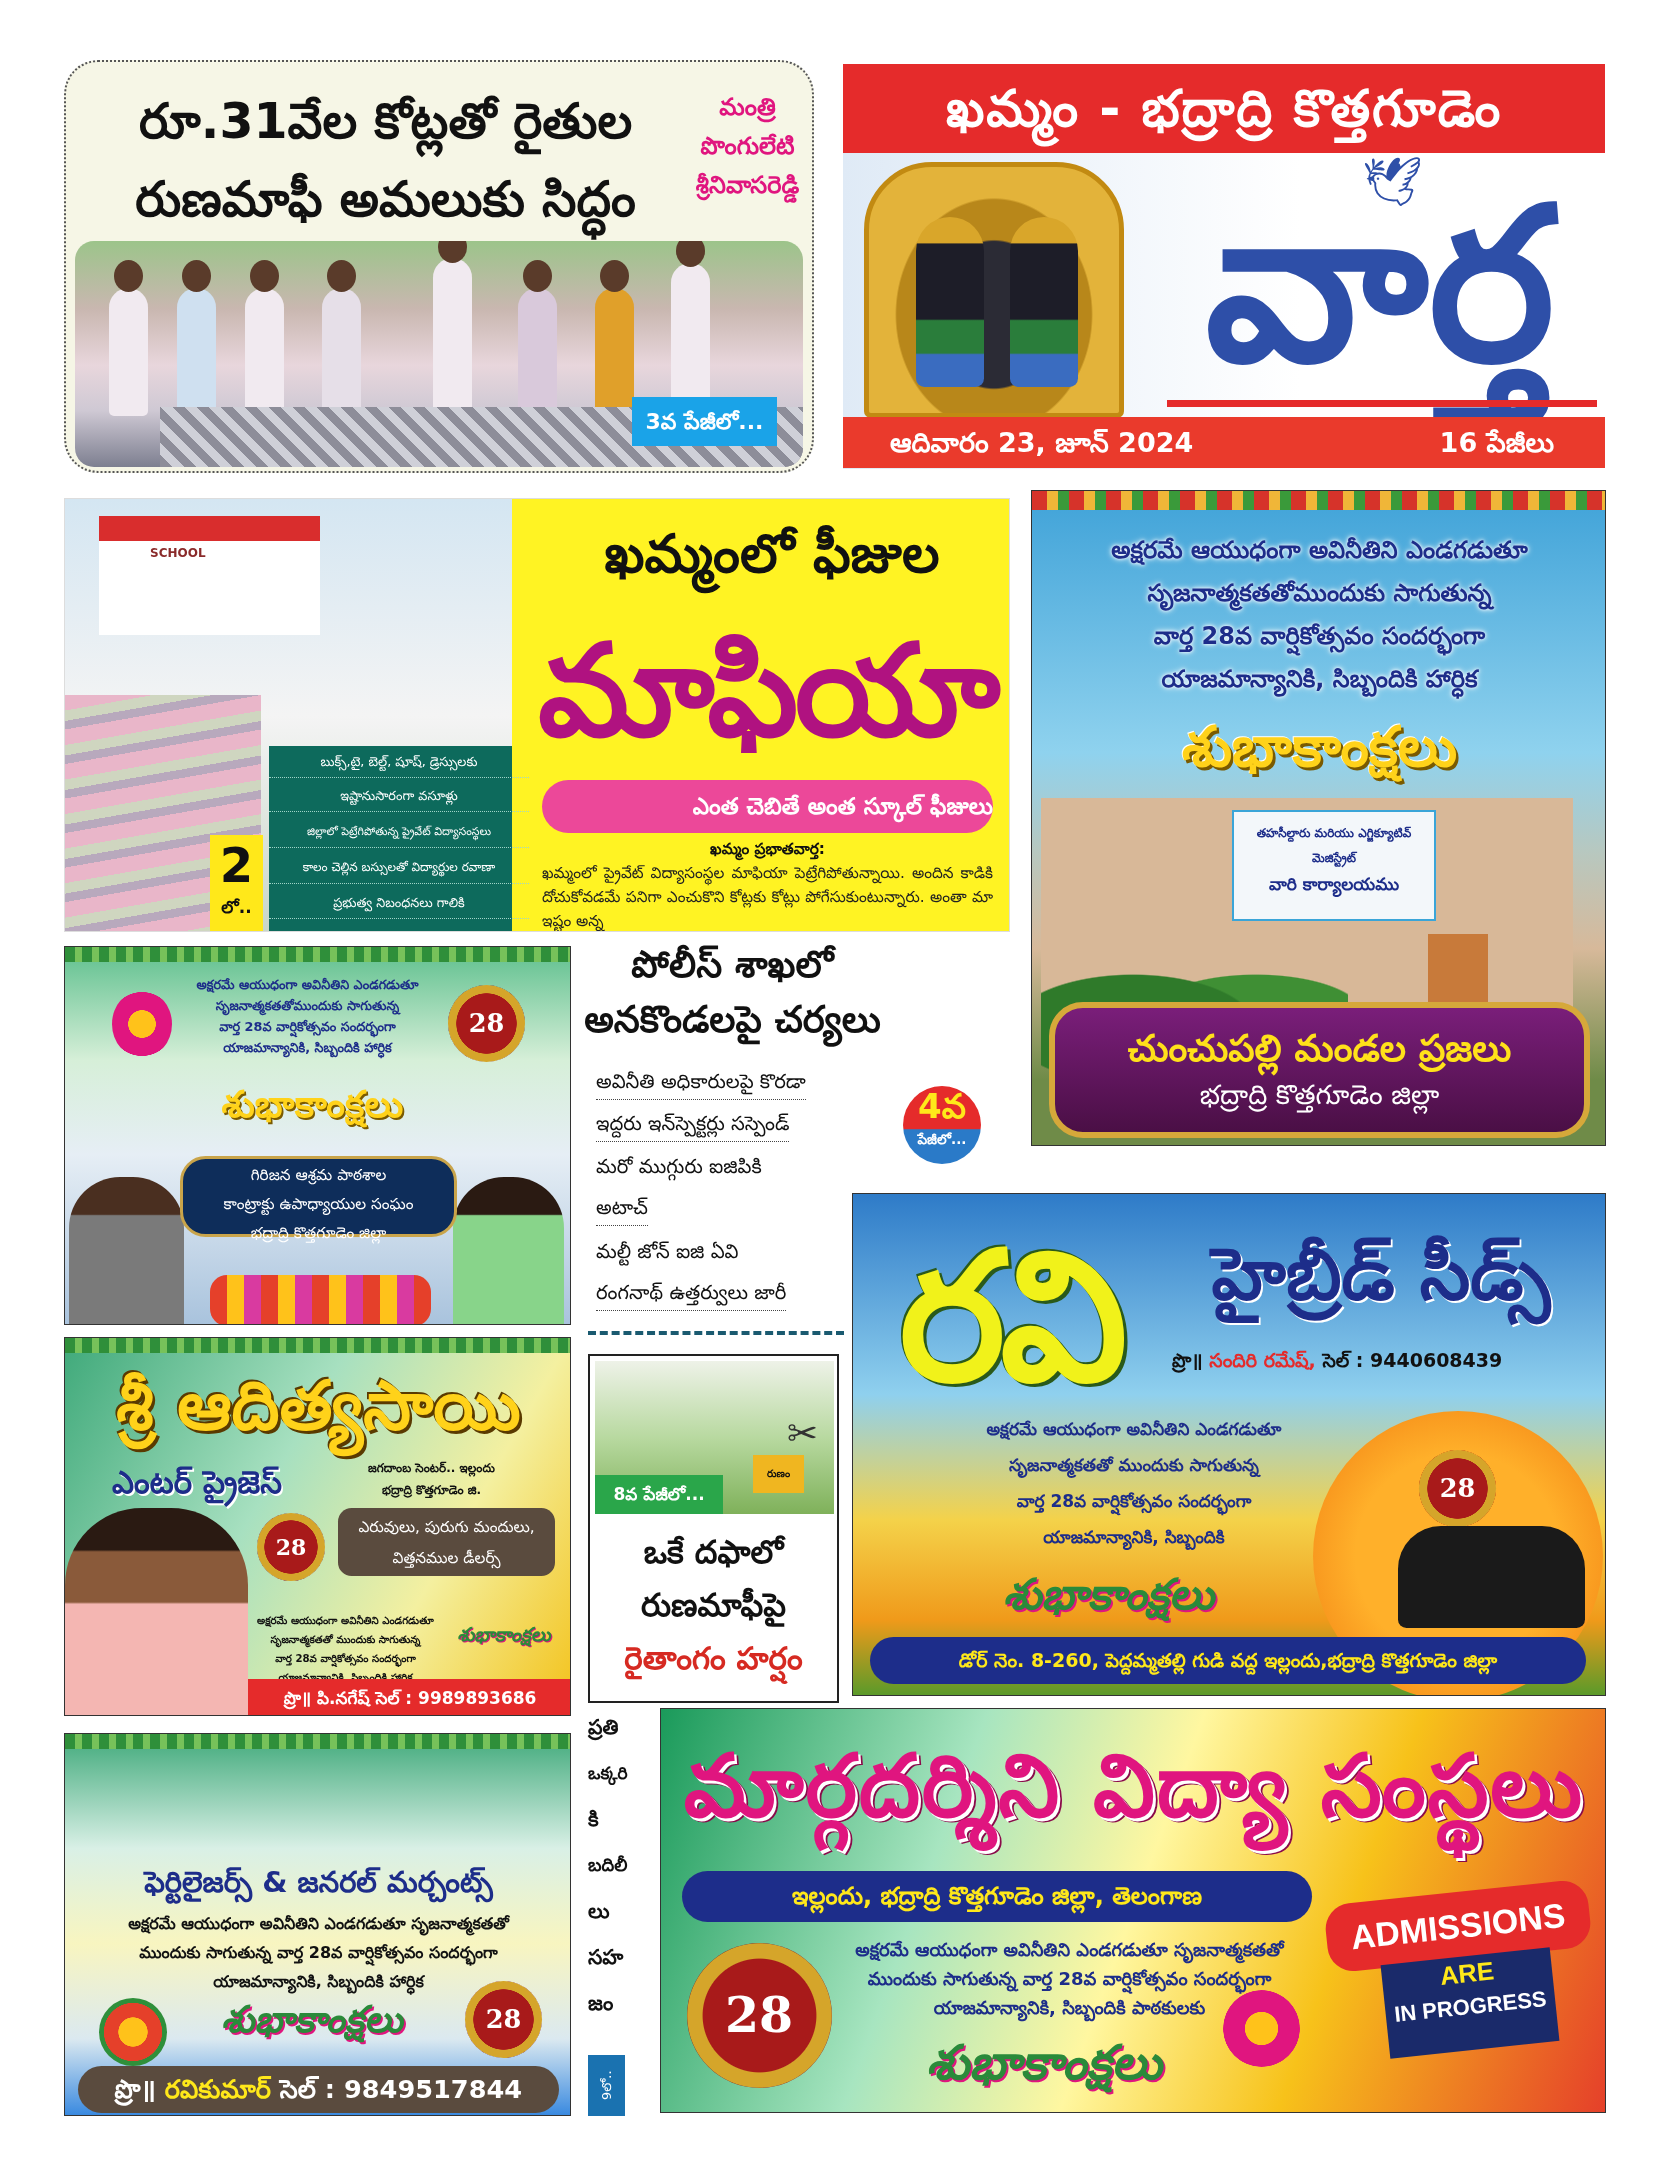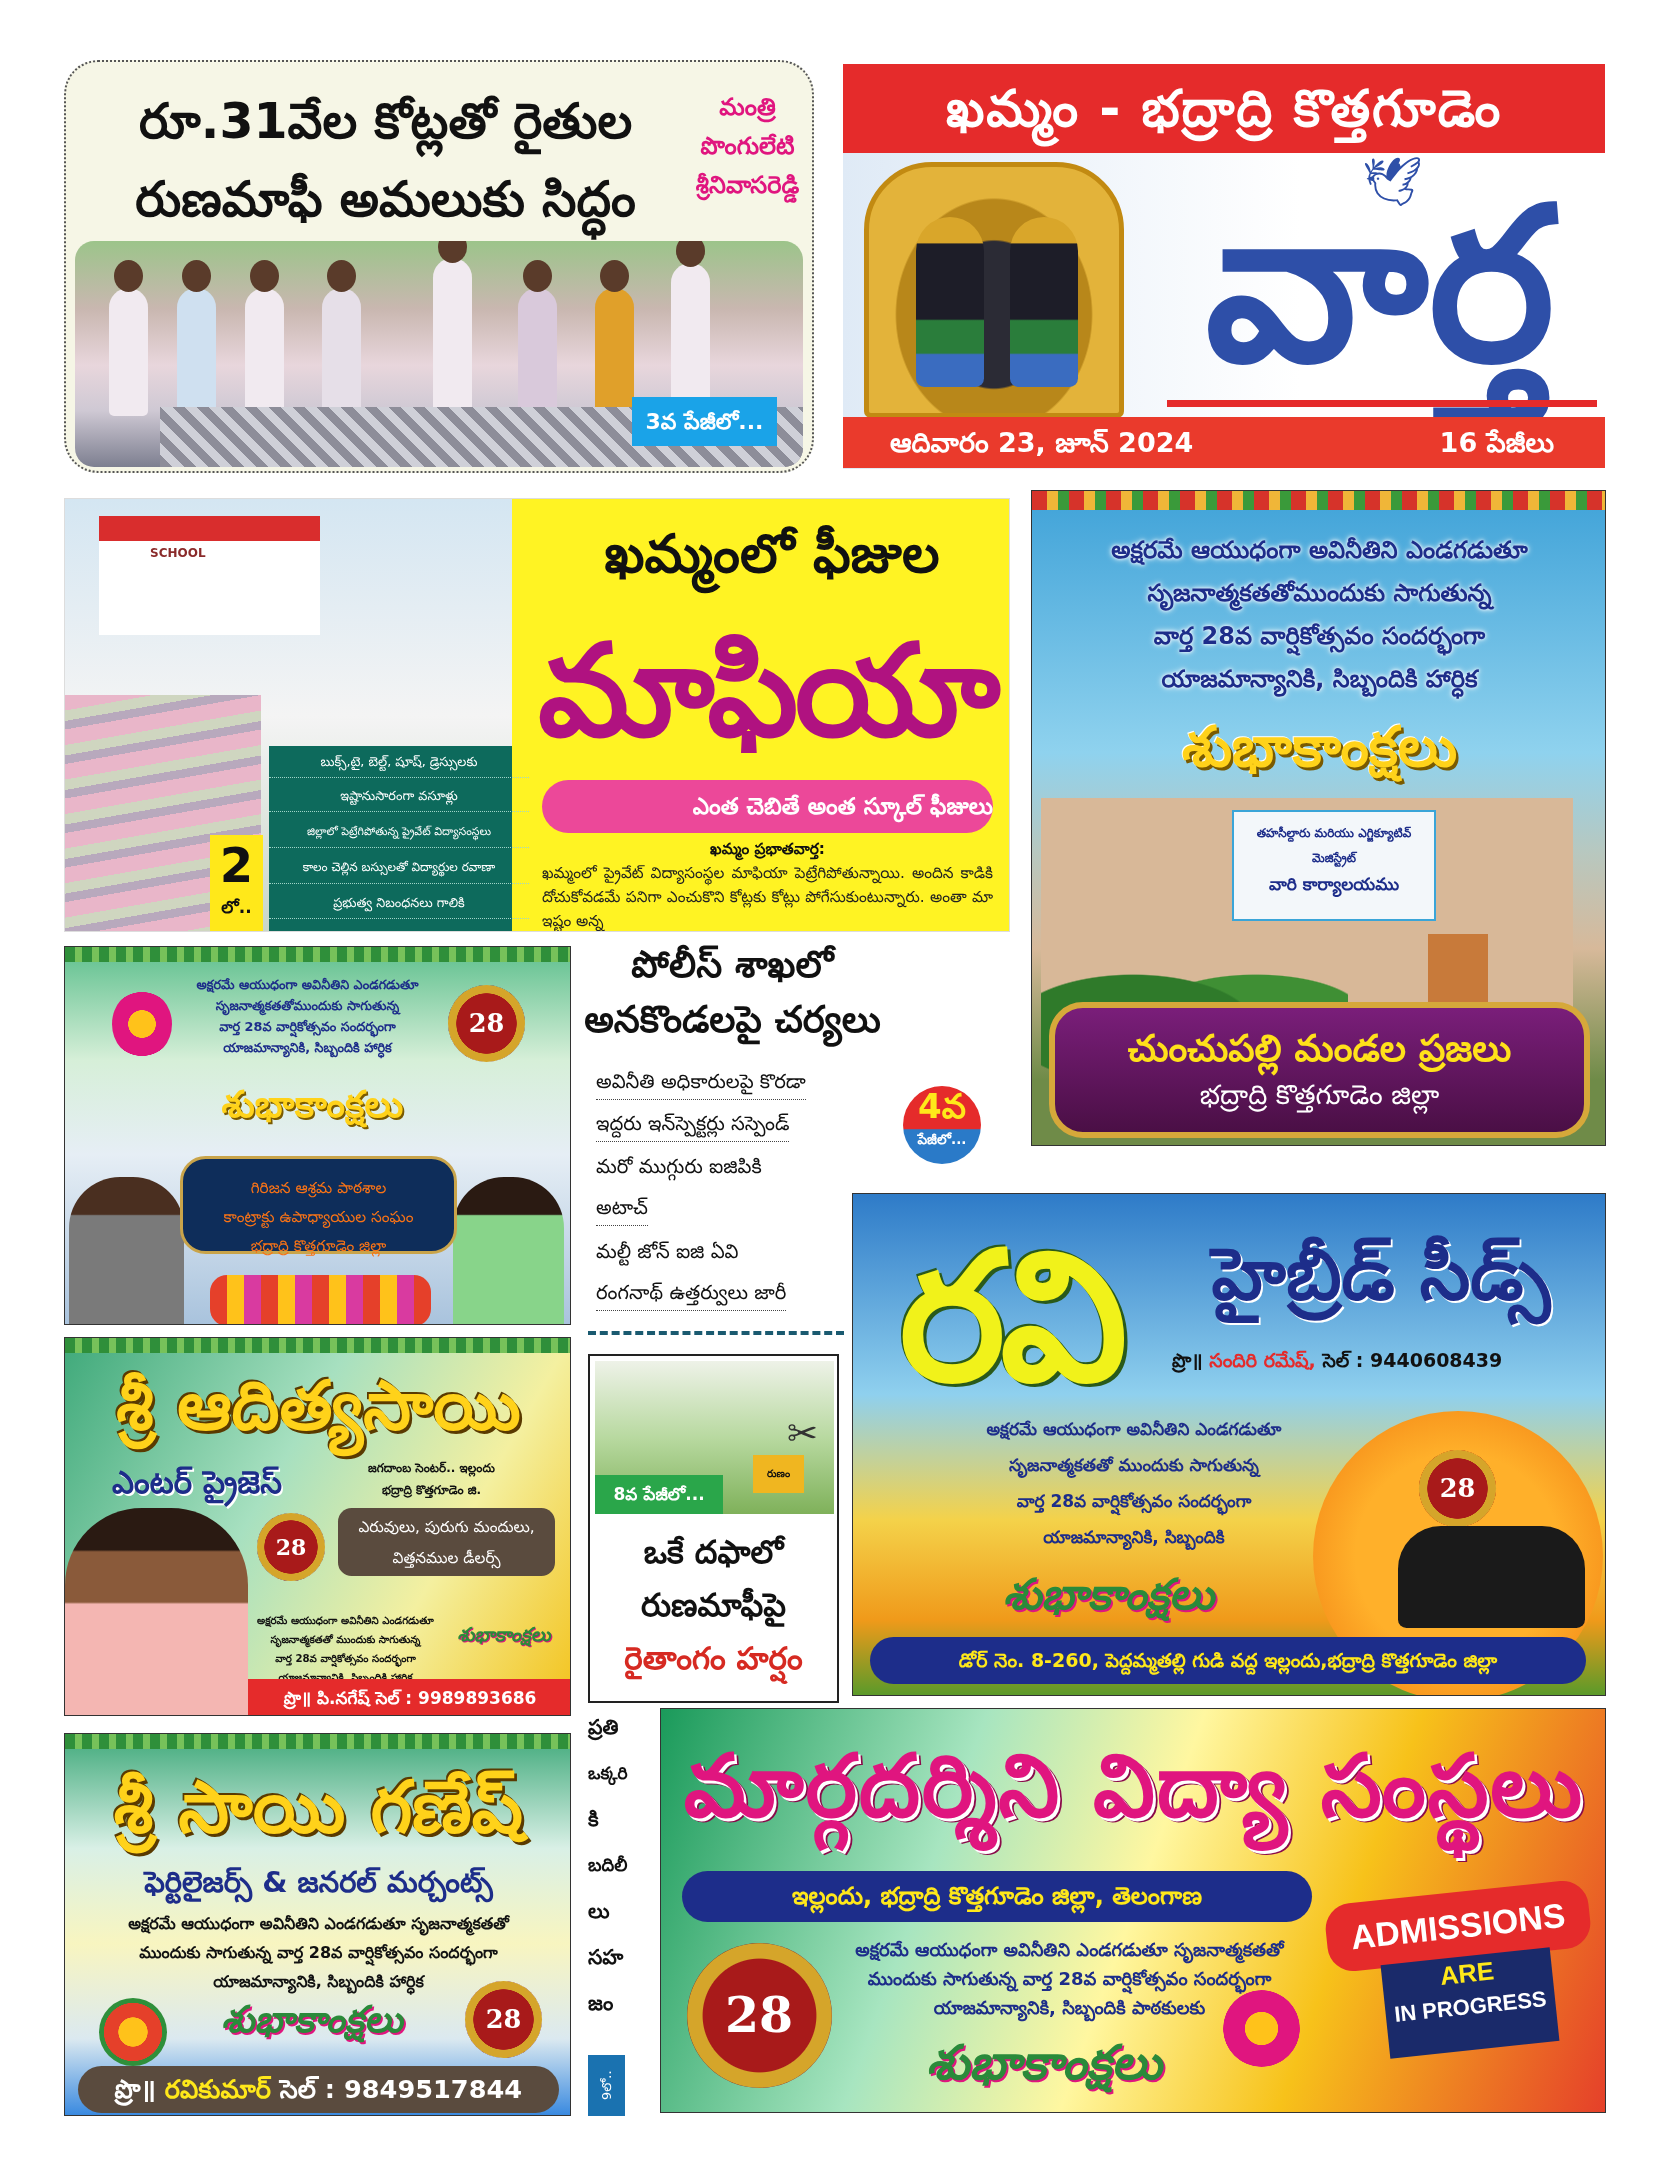--- a/index.html
+++ b/index.html
@@ -61,21 +61,21 @@
   #adTR-banner { left: 17px; top: 511px; width: 541px; height: 136px; background: linear-gradient(180deg,#7a1e7a,#4a0f45); border: 6.8px solid #d6a83a; border-radius: 34px; text-align: center; }
   #adTR-banner-title { display: block; margin-top: 15.3px; font-size: 37px; line-height: 51px; font-weight: bold; color: #ffe11a; }
   #adTR-banner-sub { display: block; font-size: 27px; line-height: 41px; color: #fff; }
 
   
   #adL1 { left: 64px; top: 946px; width: 507px; height: 379px; border: 1.7px solid #333; overflow: hidden;
     background: linear-gradient(180deg,#5dbf8d 0%, #d6efd8 30%, #e6eef5 55%, #a9c3dd 100%); }
   .garland { position: absolute; left: 0; top: 0; width: 100%; height: 15.3px; background: repeating-linear-gradient(90deg,#2f8f3a 0 10.2px,#77c25a 10.2px 17px); }
   #adL1-msg { left: 102px; top: 27px; width: 281px; text-align: center; color: #1d2d8a; font-size: 12.8px; line-height: 21px; font-weight: bold; }
   #adL1-wish { left: 77px; top: 128px; width: 341px; text-align: center; font-size: 37px; font-weight: bold; color: #ffd21a; text-shadow: 1.7px 1.7px 0 #7a5a00; line-height: 60px; }
-  #adL1-panel { left: 115px; top: 209px; width: 277px; height: 98px; background: #0e2d5a; border: 3.4px solid #c9a44a; border-radius: 25.6px; color: #f97316; text-align: center; font-size: 15.3px; line-height: 29px; padding-top: 15px; }
+  #adL1-panel { left: 115px; top: 209px; width: 277px; height: 81px; background: #0e2d5a; border: 3.4px solid #c9a44a; border-radius: 25.6px; color: #ffffff; text-align: center; font-size: 15.3px; line-height: 29px; padding-top: 2px; }
   #adL1-p1 { left: 4.3px; top: 230px; width: 115px; height: 149px; background: linear-gradient(180deg,#4a2f20 0 25%, #7a7a7a 26%); border-radius: 51px 51px 0 0; }
   #adL1-p2 { left: 388px; top: 230px; width: 111px; height: 149px; background: linear-gradient(180deg,#2a1a12 0 25%, #88d48a 26%); border-radius: 51px 51px 0 0; }
   #adL1-flowers { left: 145px; top: 328px; width: 221px; height: 51px; background: repeating-linear-gradient(90deg,#e5402a 0 17px,#ffc21a 17px 34px,#d93aa0 34px 51px); border-radius: 17px; }
 
   .badge28 { position: absolute; width: 77px; height: 77px; border-radius: 50%; background: radial-gradient(circle,#a81a1a 0 55%,#d5a52a 56% 70%,#8a1010 71%); color: #fff; font-weight: bold; font-size: 25.6px; line-height: 77px; text-align: center; font-family: "DejaVu Serif", serif; }
   #police-head { left: 0; top: 0; width: 409px; font-size: 37px; font-weight: bold; line-height: 55px; text-align: center; color: #111; }
   .police-item { position: absolute; left: 8.5px; font-size: 19.6px; line-height: 34px; color: #111; border-bottom: 1.7px dotted #444; white-space: nowrap; }
   #police-ref { left: 324px; top: 153px; width: 78px; height: 78px; border-radius: 50%; background: linear-gradient(180deg,#e52b2b 0 55%,#2a7ac8 56%); color: #fff; text-align: center; font-weight: bold; }
   #police-ref-num { display: block; font-size: 34px; line-height: 41px; color: #ffe81a; }
   #police-ref-lo { display: block; font-size: 13.6px; line-height: 25.6px; }
@@ -342,21 +342,20 @@
   <div>కి</div>
   <div style="font-size:18px">బదిలీ</div>
   <div>లు</div>
   <div>సహ</div>
   <div>జం</div>
 </div>
 <div id="vert-ref" class="abs">9లో..</div>
 
 <div id="adL3" class="abs">
   <div class="garland"></div>
-  <div id="adL3-name" class="abs">శ్రీ సాయి గణేష్</div>
   <div id="adL3-sub" class="abs">ఫెర్టిలైజర్స్ &amp; జనరల్ మర్చంట్స్</div>
   <div id="adL3-msg" class="abs">
     <div>అక్షరమే ఆయుధంగా అవినీతిని ఎండగడుతూ సృజనాత్మకతతో</div>
     <div>ముందుకు సాగుతున్న వార్త 28వ వార్షికోత్సవం సందర్భంగా</div>
     <div>యాజమాన్యానికి, సిబ్బందికి హార్ధిక</div>
   </div>
   <div id="adL3-flowers" class="abs"></div>
   <div id="adL3-wish" class="abs">శుభాకాంక్షలు</div>
   <div class="badge28" style="left:400px;top:247px">28</div>
   <div id="adL3-foot" class="abs">

